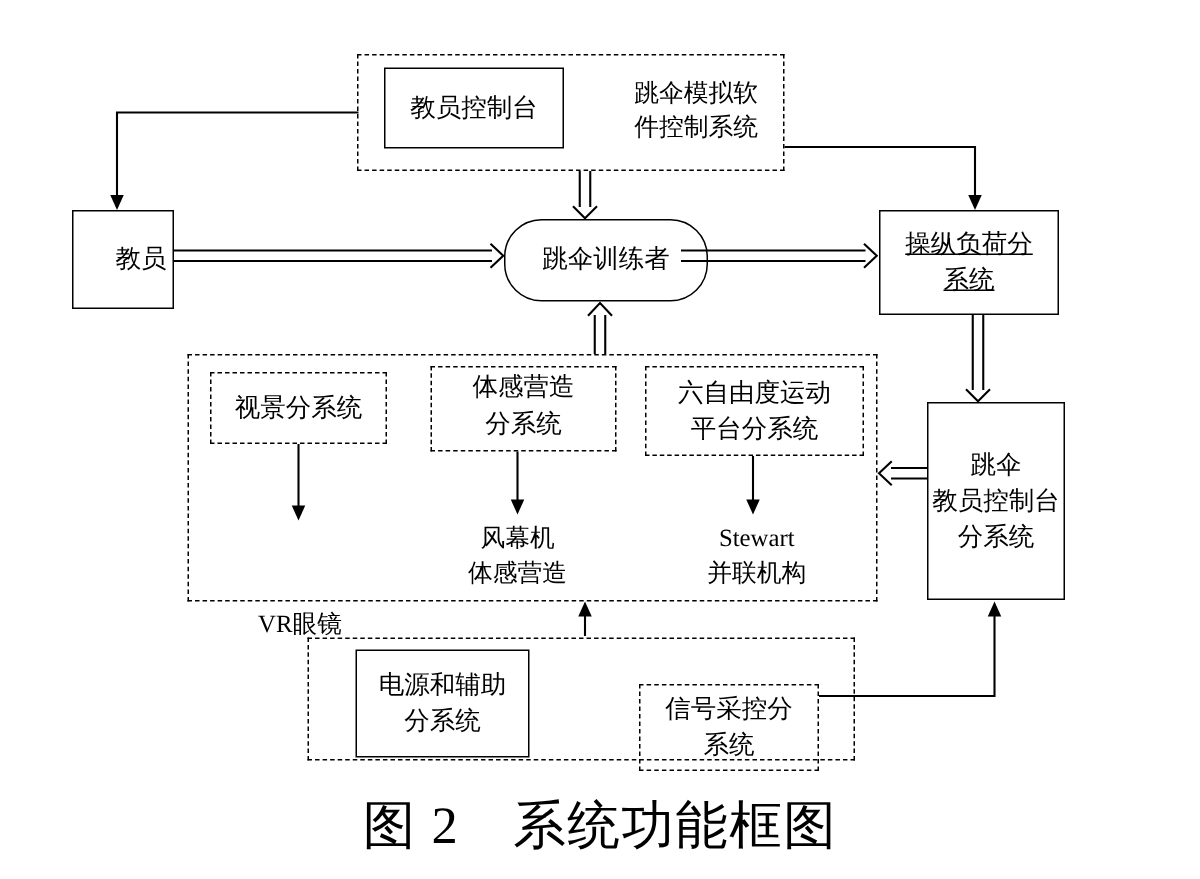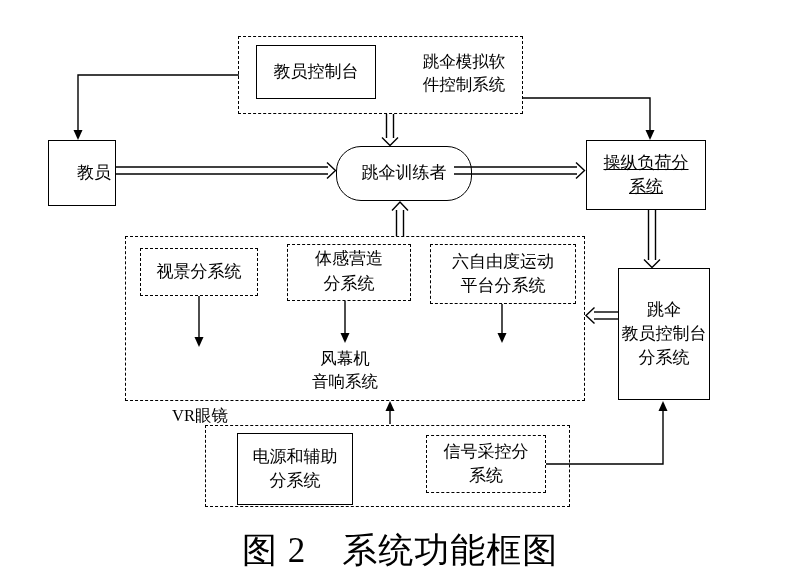--- a/index.html
+++ b/index.html
@@ -104,27 +104,29 @@
 系统</div>
 
   <div class="frame" style="left:125px;top:236px;width:460px;height:165px;"></div>
   <div class="box dashed" style="left:140px;top:248px;width:118px;height:48px;">视景分系统</div>
   <div class="box dashed" style="left:287px;top:244px;width:124px;height:57px;font-family:Liberation Mono, monospace;">体感营造
 分系统</div>
   <div class="box dashed" style="left:430px;top:244px;width:146px;height:60px;">六自由度运动
 平台分系统</div>
   <div class="txt" style="left:155px;top:356px;width:90px;margin-top:48px;">VR眼镜</div>
   <div class="txt" style="left:300px;top:347px;width:90px;">风幕机
-音响系统</div>
+体感营造</div>
+  <div class="txt" style="left:457px;top:347px;width:95px;">Stewart
+并联机构</div>
 
   <div class="box" style="left:618px;top:268px;width:92px;height:132px;">跳伞
 教员控制台
 分系统</div>
 
   <div class="frame" style="left:205px;top:425px;width:365px;height:82px;"></div>
   <div class="box" style="left:237px;top:433px;width:116px;height:72px;">电源和辅助
 分系统</div>
-  <div class="box dashed" style="left:426px;top:435px;width:120px;height:58px;">信号采控分
+  <div class="box dashed" style="left:426px;top:456px;width:120px;height:58px;">信号采控分
 系统</div>
 
   <div id="caption">图 2　系统功能框图</div>
 
 </div>
 
 </body></html>

